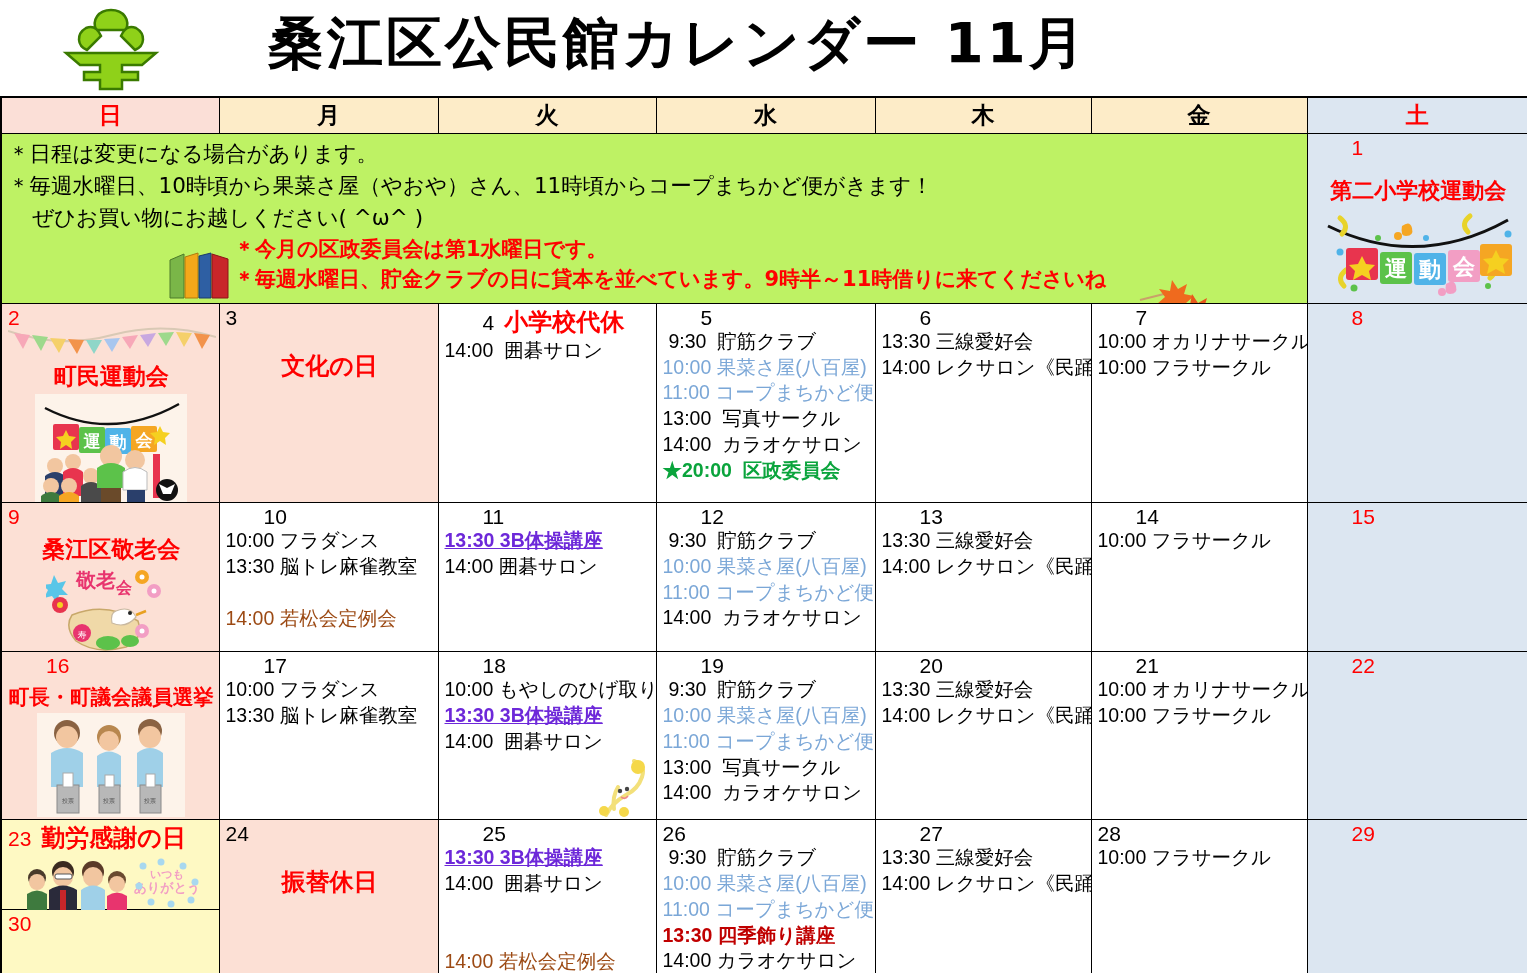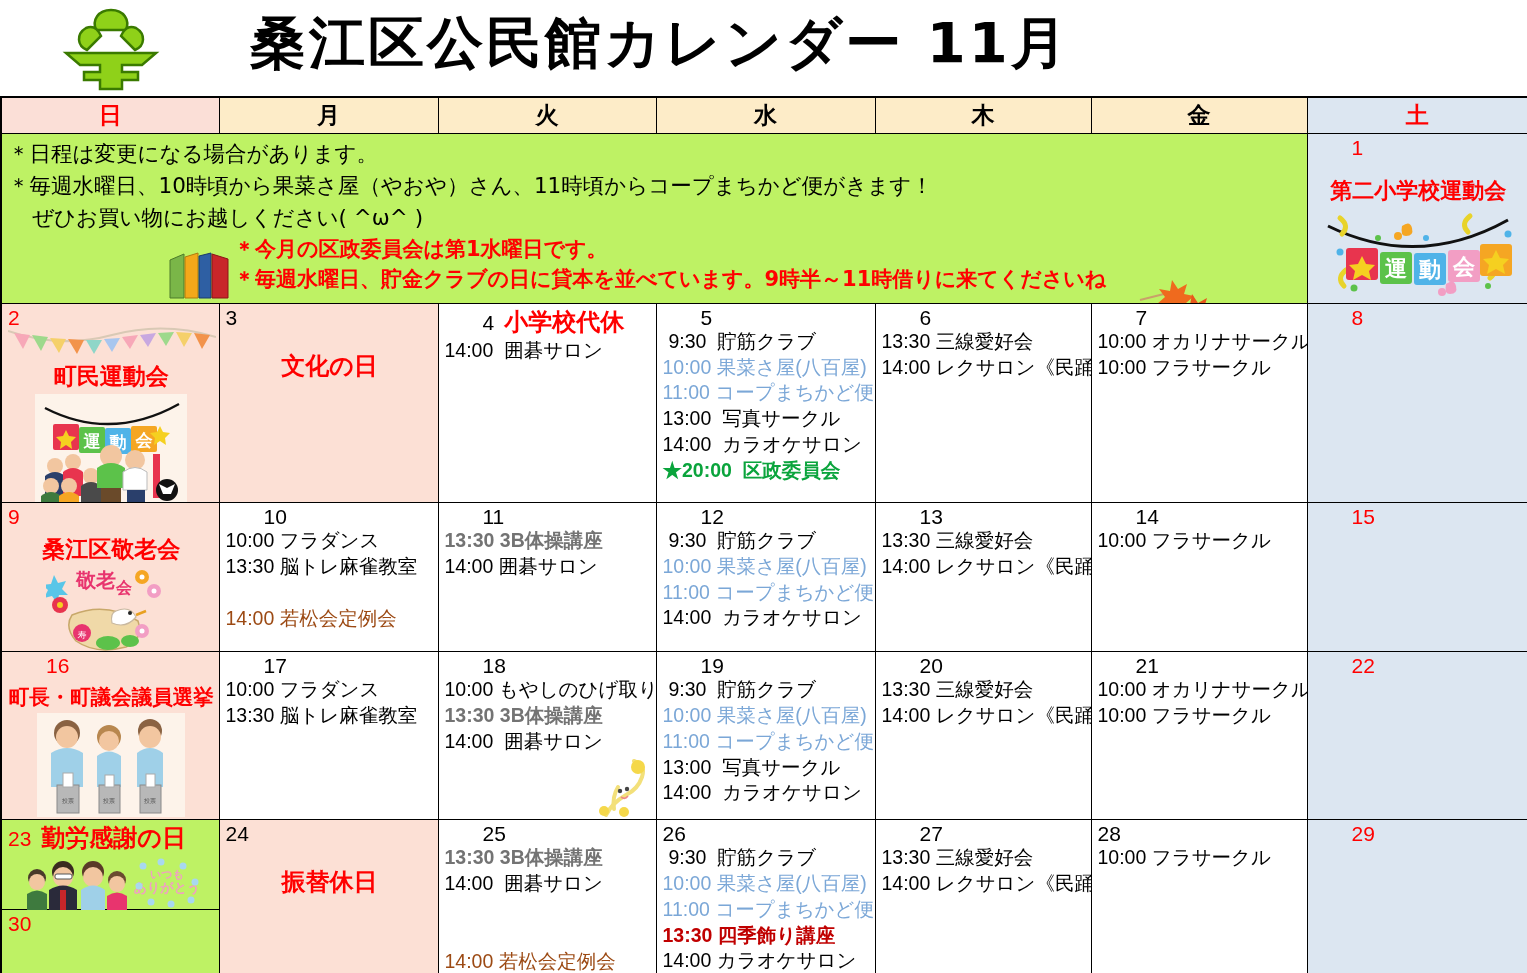--- a/index.html
+++ b/index.html
@@ -8,21 +8,21 @@
     background: #ffffff;
     font-family: "Liberation Sans", sans-serif;
     overflow: hidden;
   }
   #page { position: relative; width: 1527px; height: 973px; }
 
   
   #header { position: relative; height: 96px; }
   #logo { position: absolute; left: 46px; top: 6px; width: 130px; height: 86px; }
   #title {
-    position: absolute; left: 250px; top: 6px;
+    position: absolute; left: 268px; top: 6px;
     font-size: 56px; font-weight: 700; letter-spacing: 3px;
     color: #000; white-space: nowrap;
     font-family: "DejaVu Sans", sans-serif;
   }
   #tel {
     position: absolute; left: 1152px; top: 41px;
     font-size: 35px; color: #000; white-space: nowrap;
     font-family: "Liberation Sans", sans-serif;
     letter-spacing: 1px;
   }
@@ -88,21 +88,21 @@
 
   .evt {
     font-size: 19.5px;
     color: #000;
     line-height: 1.33;
     white-space: nowrap;
     font-family: "Liberation Sans", sans-serif;
   }
   .evt.blue { color: #7ba7d7; }
   .evt.green { color: #0aa43c; font-weight: 600; }
-  .evt.red { color: #737373; font-weight: 700; }
+  .evt.red { color: #6d28d9; font-weight: 700; text-decoration: underline; }
   .evt.darkred { color: #c00000; font-weight: 700; }
   .evt.brown { color: #9c4a14; }
   .evt.indent { padding-left: 6px; }
   .evt.spacer { height: 26px; }
 
   .holiday-label {
     color: #ff0000; font-weight: 700; font-size: 24px;
     text-align: center; display: block; margin-top: 21px;
     font-family: "DejaVu Sans", sans-serif;
   }
@@ -134,21 +134,21 @@
   
   .sat1-title {
     color: #ff0000; font-size: 22px; font-weight: 600;
     text-align: center; display: block; margin-top: 17px;
     font-family: "DejaVu Sans", sans-serif; white-space: nowrap;
   }
 
   
   td.split { padding: 0; }
   .split-top, .split-bot {
-    background: #bef264;
+    background: #fef9c3;
     padding: 2px 4px 0 6px;
     position: relative;
   }
   .split-top { height: 90px; border-bottom: 1.5px solid #000; }
   .split-bot { height: 76px; }
 
   
   .clip { display: block; margin: 2px auto 0; }
 </style>
 </head>

